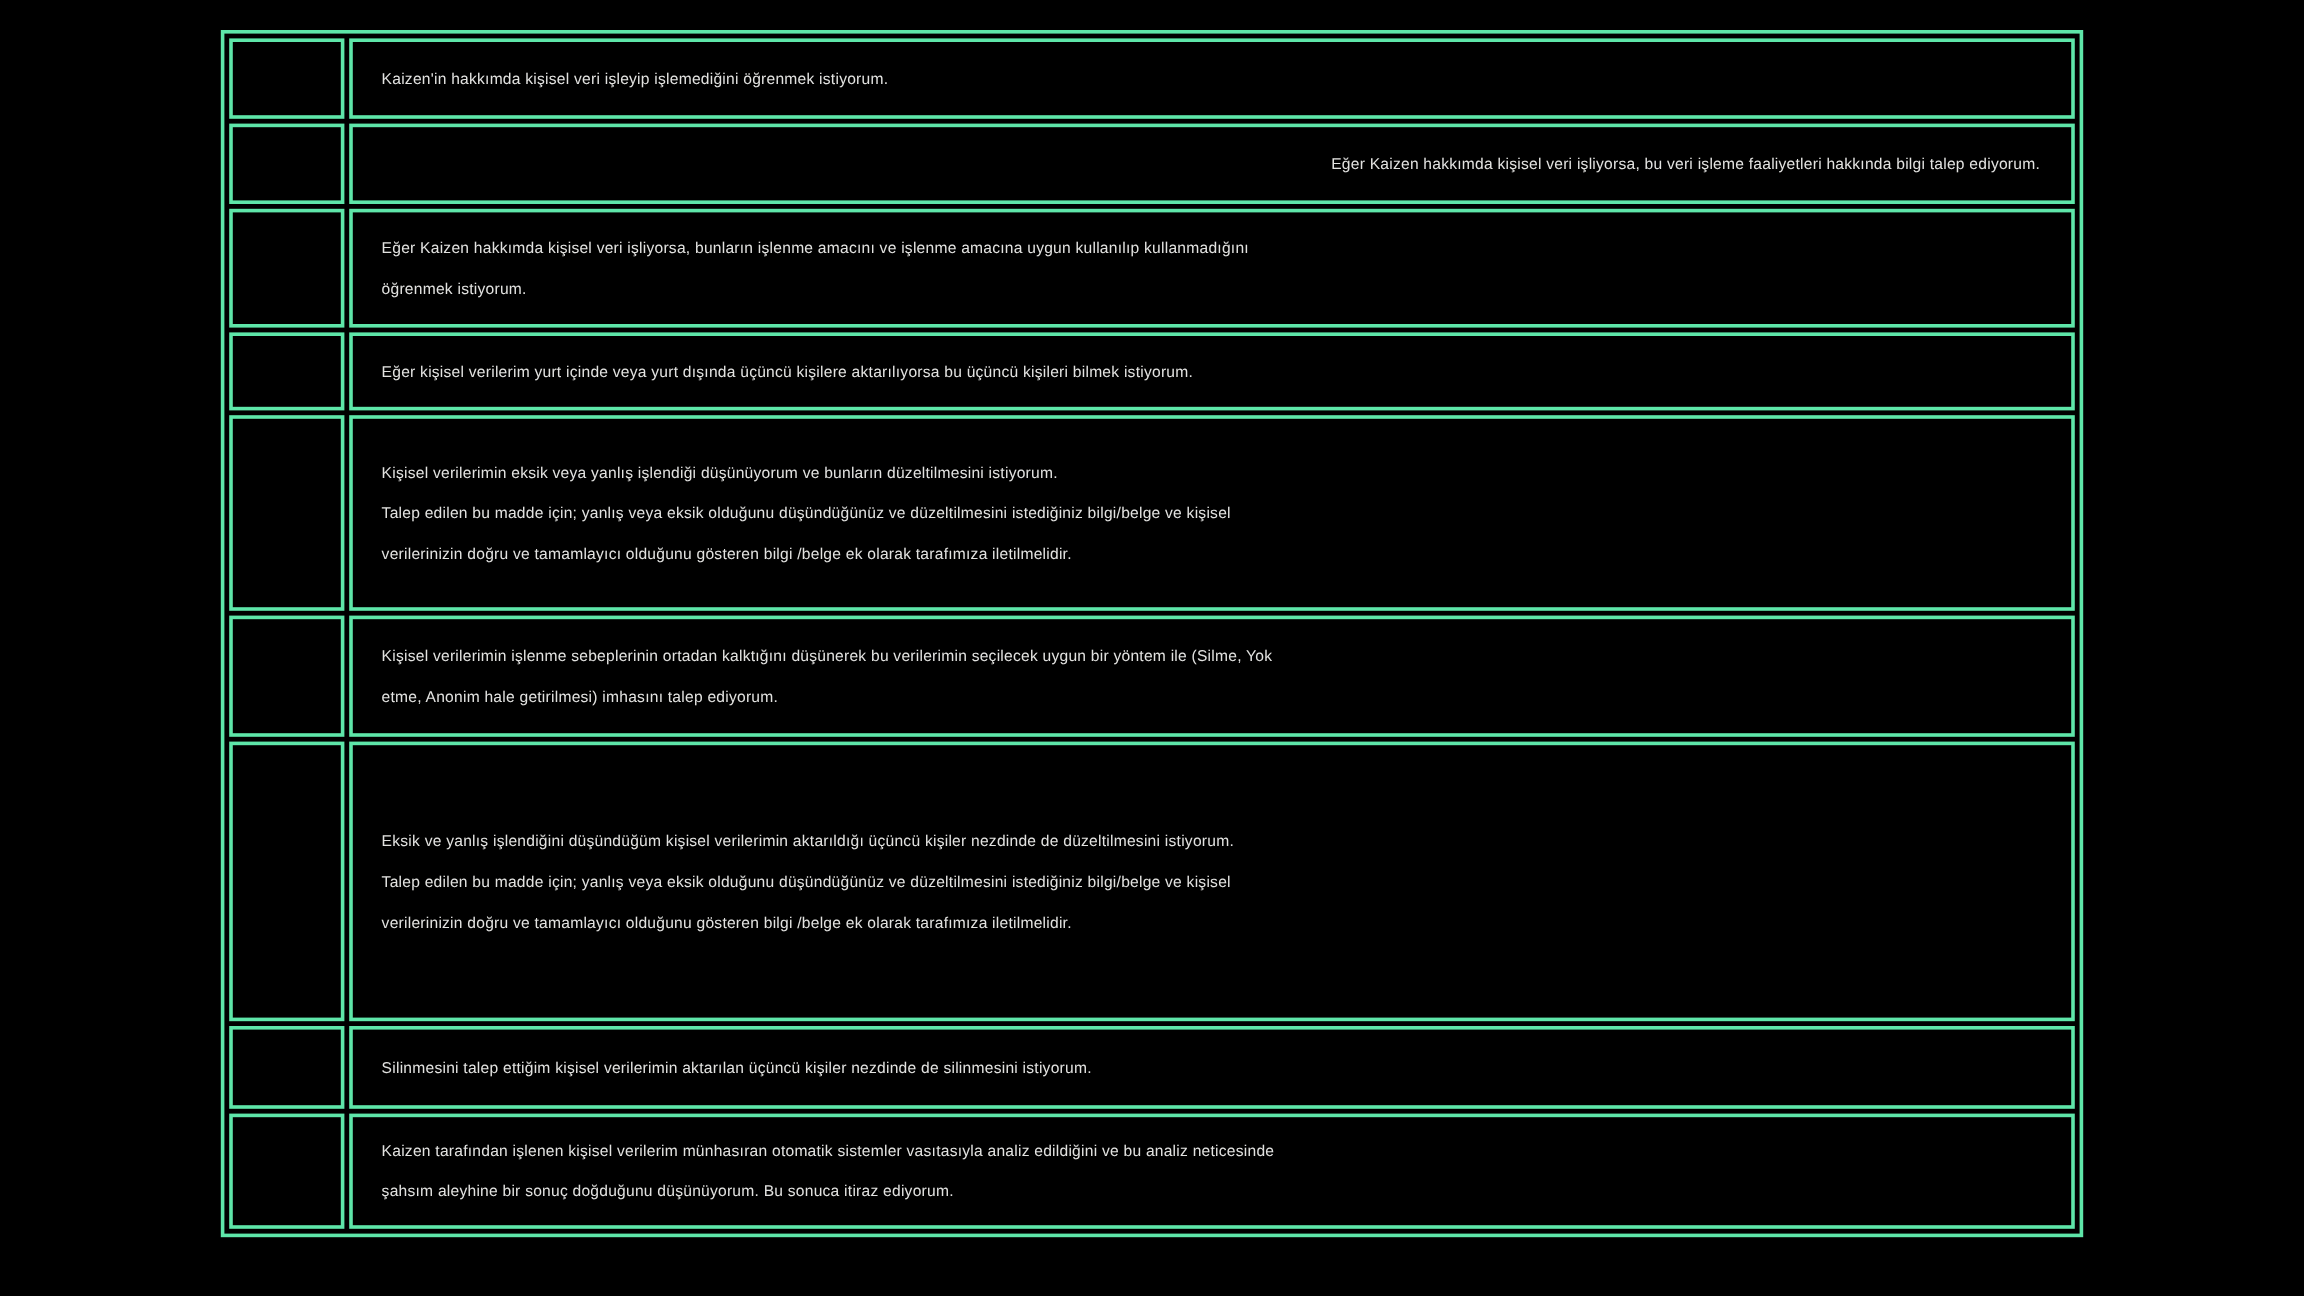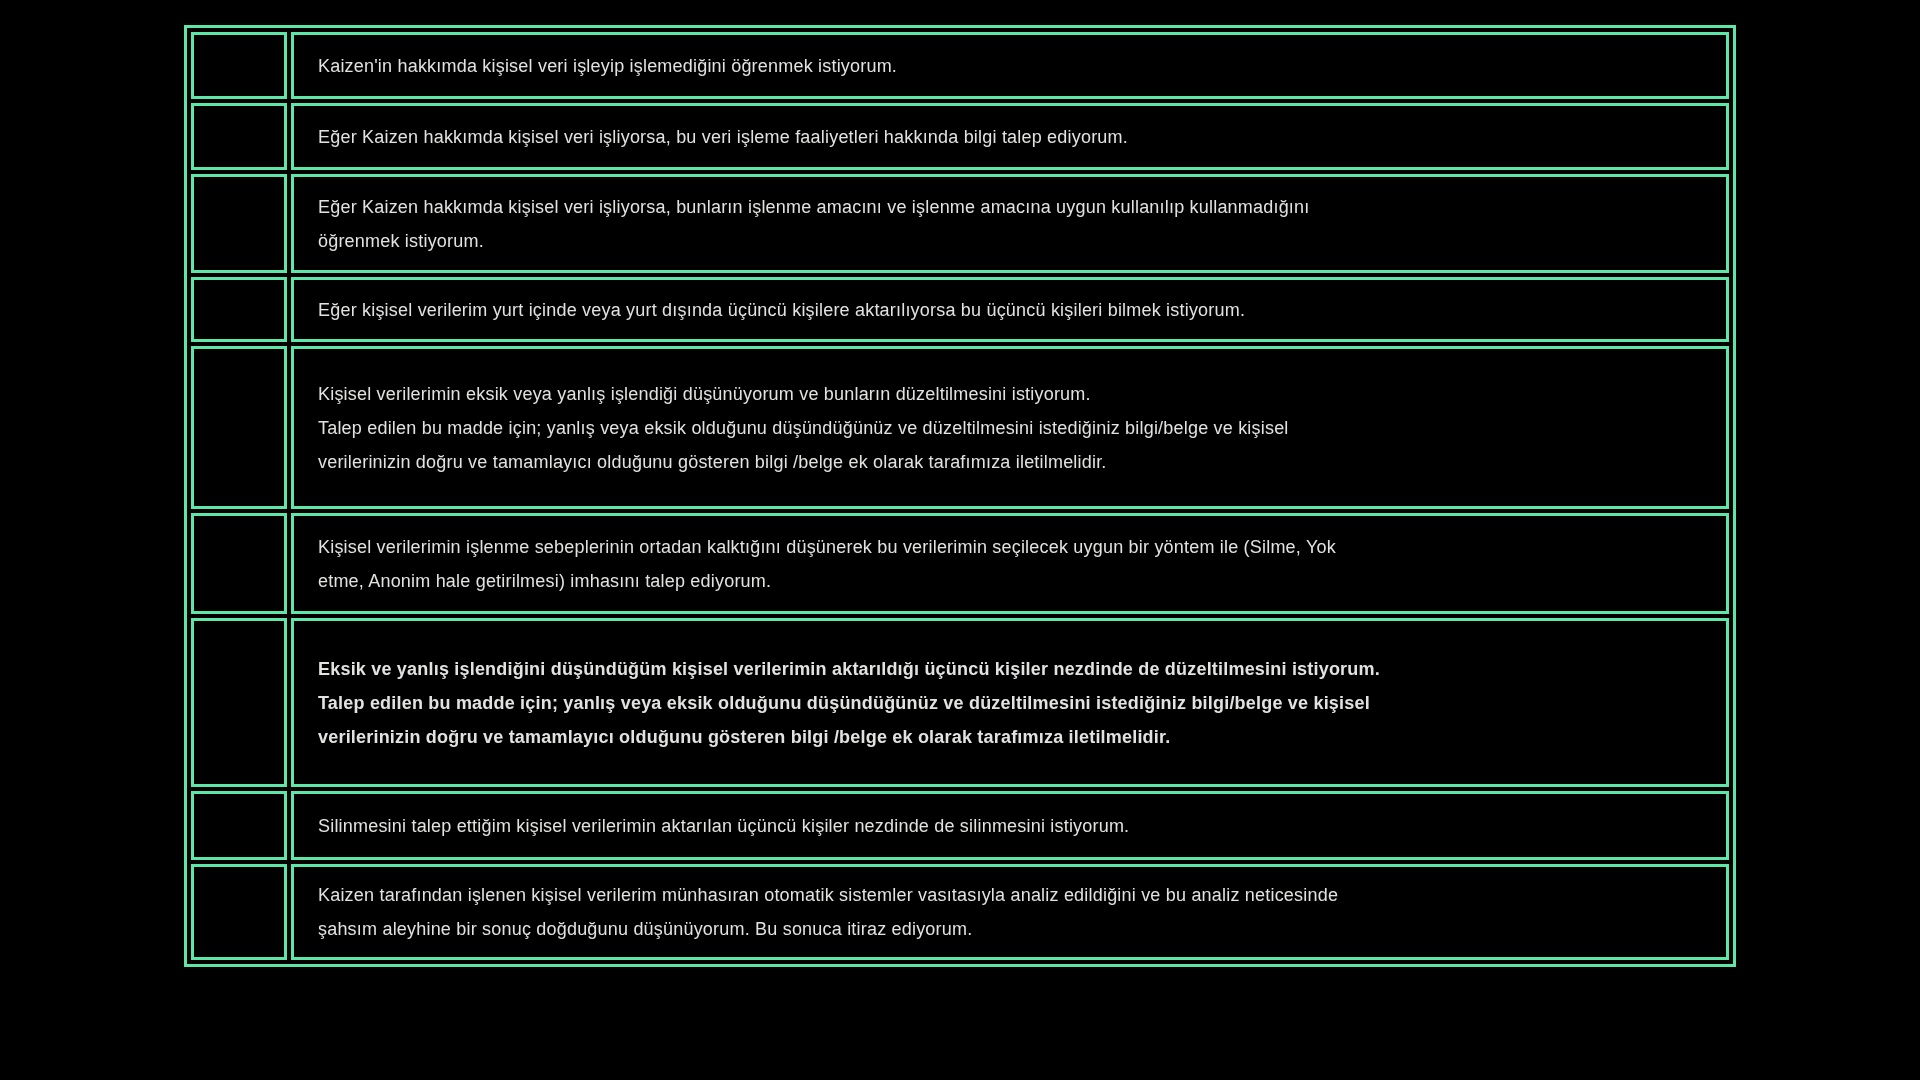--- a/index.html
+++ b/index.html
@@ -28,42 +28,42 @@
     border:3px solid var(--green);
     background:var(--bg);
     vertical-align:middle;
   }
   td.check-cell{
     width:96px;
   }
   td.text-cell{
     padding:8px 26px 8px 24px;
     color:var(--text);
-    font-size:18px;
+    font-size:13px;
     line-height:34px;
     letter-spacing:0.2px;
   }
   .cell-text{
     white-space:pre-line;
     display:block;
   }
 </style>
 </head>
 <body>
 
 <table class="request-table">
   <tbody>
   <tr style="height: 67px;">
     <td class="check-cell"></td>
     <td class="text-cell">
       <span class="cell-text">Kaizen'in hakkımda kişisel veri işleyip işlemediğini öğrenmek istiyorum.</span>
     </td>
   </tr>
 
-  <tr style="height: 67px;">
+  <tr style="height: 67px; text-align: right;">
     <td class="check-cell"></td>
     <td class="text-cell">
       <span class="cell-text">Eğer Kaizen hakkımda kişisel veri işliyorsa, bu veri işleme faaliyetleri hakkında bilgi talep ediyorum.</span>
     </td>
   </tr>
 
   <tr style="height: 99px;">
     <td class="check-cell"></td>
     <td class="text-cell">
       <span class="cell-text">Eğer Kaizen hakkımda kişisel veri işliyorsa, bunların işlenme amacını ve işlenme amacına uygun kullanılıp kullanmadığını
@@ -88,21 +88,21 @@
   </tr>
 
   <tr style="height: 101px; margin-top: 20px;">
     <td class="check-cell"></td>
     <td class="text-cell">
       <span class="cell-text">Kişisel verilerimin işlenme sebeplerinin ortadan kalktığını düşünerek bu verilerimin seçilecek uygun bir yöntem ile (Silme, Yok
 etme, Anonim hale getirilmesi) imhasını talep ediyorum.</span>
     </td>
   </tr>
 
-  <tr style="height: 169px; font-weight: bold;">
+  <tr style="height: 233px;">
     <td class="check-cell"></td>
     <td class="text-cell">
       <span class="cell-text">Eksik ve yanlış işlendiğini düşündüğüm kişisel verilerimin aktarıldığı üçüncü kişiler nezdinde de düzeltilmesini istiyorum.
 Talep edilen bu madde için; yanlış veya eksik olduğunu düşündüğünüz ve düzeltilmesini istediğiniz bilgi/belge ve kişisel
 verilerinizin doğru ve tamamlayıcı olduğunu gösteren bilgi /belge ek olarak tarafımıza iletilmelidir.</span>
     </td>
   </tr>
 
   <tr style="height: 69px; margin-top: 20px;">
     <td class="check-cell"></td>

